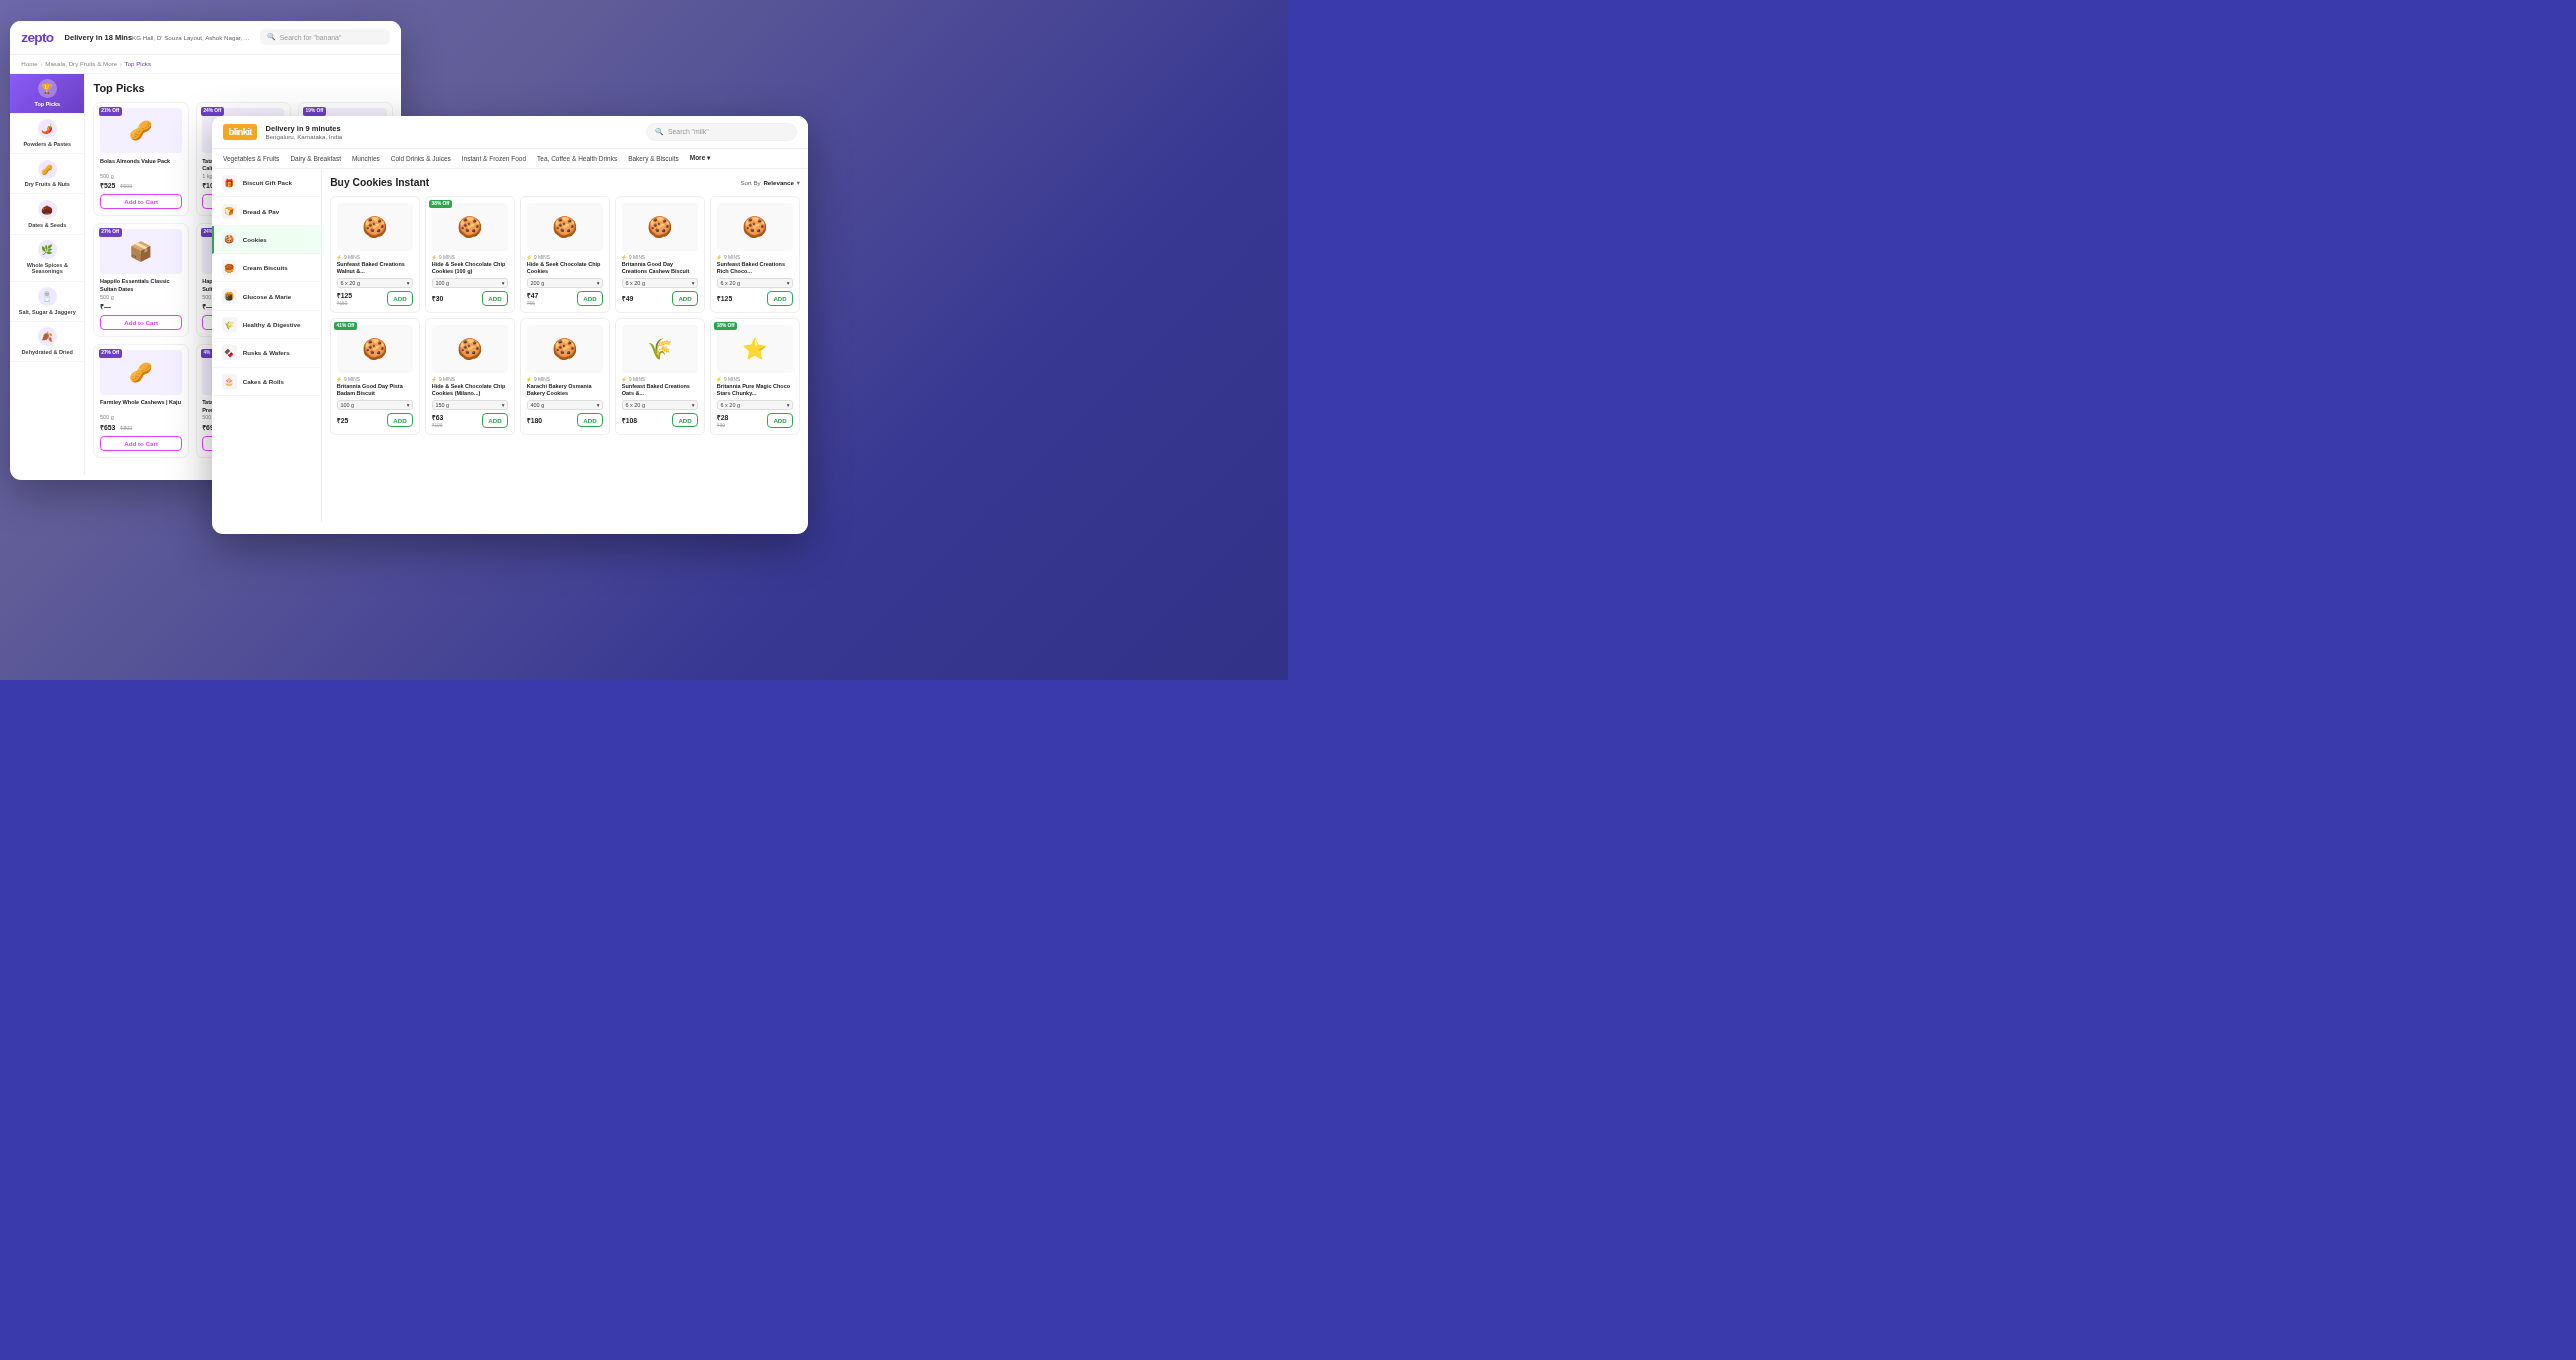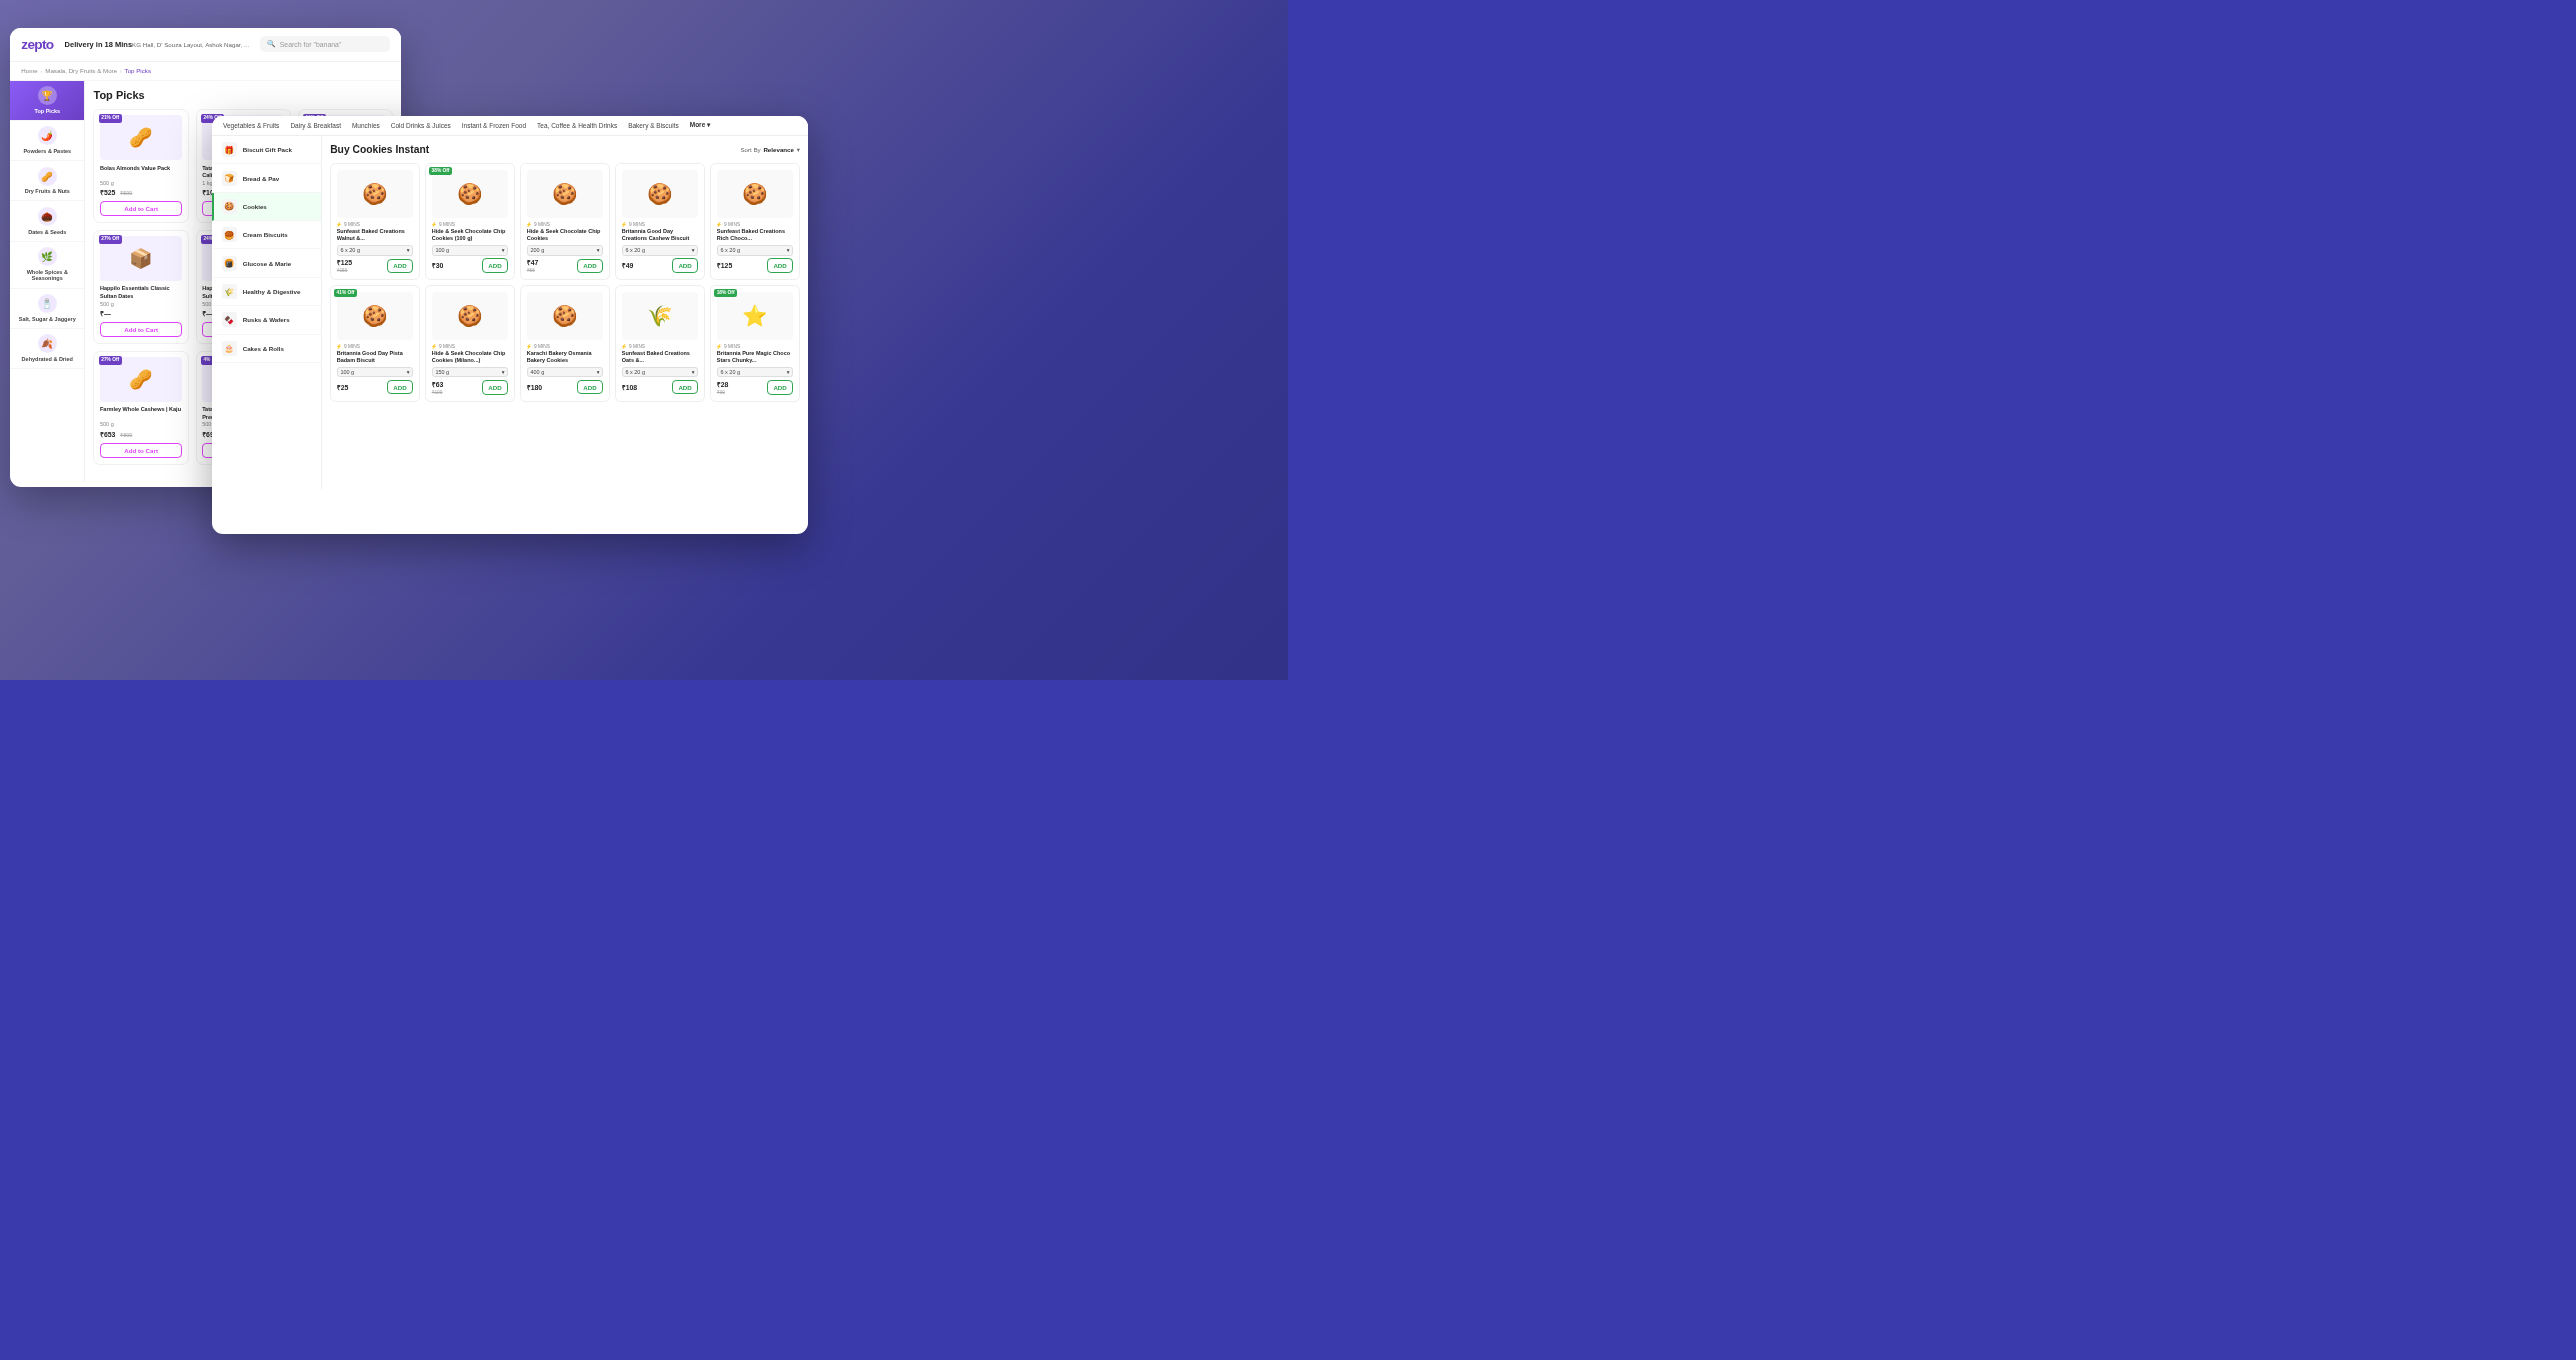--- a/index.html
+++ b/index.html
@@ -23,21 +23,21 @@
     .bg-overlay {
       position: absolute;
       top: 0; left: 0; right: 0; bottom: 0;
       background: #4040b0;
       opacity: 0.5;
     }
 
     
     .zepto-window {
       position: absolute;
-      top: 28px;
+      top: 21px;
       left: 10.3px;
       width: 391px;
       height: 459px;
       background: #fff;
       border-radius: 11px;
       box-shadow: 0 13.7px 41px rgba(0,0,0,0.3);
       overflow: hidden;
       z-index: 10;
     }
 
@@ -673,20 +673,32 @@
     </div>
     <div class="add-btn">Add to Cart</div>
   </div>
         </div>
     </div>
   </div>
 </div>
 
 <div class="blinkit-window">
 
+  <div class="blinkit-header">
+    <div class="blinkit-logo" style="background:#f5a623;color:#fff;padding:2.1px 5.5px;border-radius:2.7px;font-size:9.6px;font-weight:900;">blinkit</div>
+    <div class="blinkit-delivery">
+      <span class="blinkit-delivery-title">Delivery in 9 minutes</span>
+      <span class="blinkit-delivery-addr">Bengaluru, Karnataka, India</span>
+    </div>
+    <div style="flex:1"></div>
+    <div class="blinkit-search">
+      <span>🔍</span>
+      <span>Search "milk"</span>
+    </div>
+  </div>
 
   <div class="blinkit-nav">
     <span class="blinkit-nav-item">Vegetables &amp; Fruits</span>
     <span class="blinkit-nav-item">Dairy &amp; Breakfast</span>
     <span class="blinkit-nav-item">Munchies</span>
     <span class="blinkit-nav-item">Cold Drinks &amp; Juices</span>
     <span class="blinkit-nav-item">Instant &amp; Frozen Food</span>
     <span class="blinkit-nav-item">Tea, Coffee &amp; Health Drinks</span>
     <span class="blinkit-nav-item">Bakery &amp; Biscuits</span>
     <span class="blinkit-nav-item more">More ▾</span>

